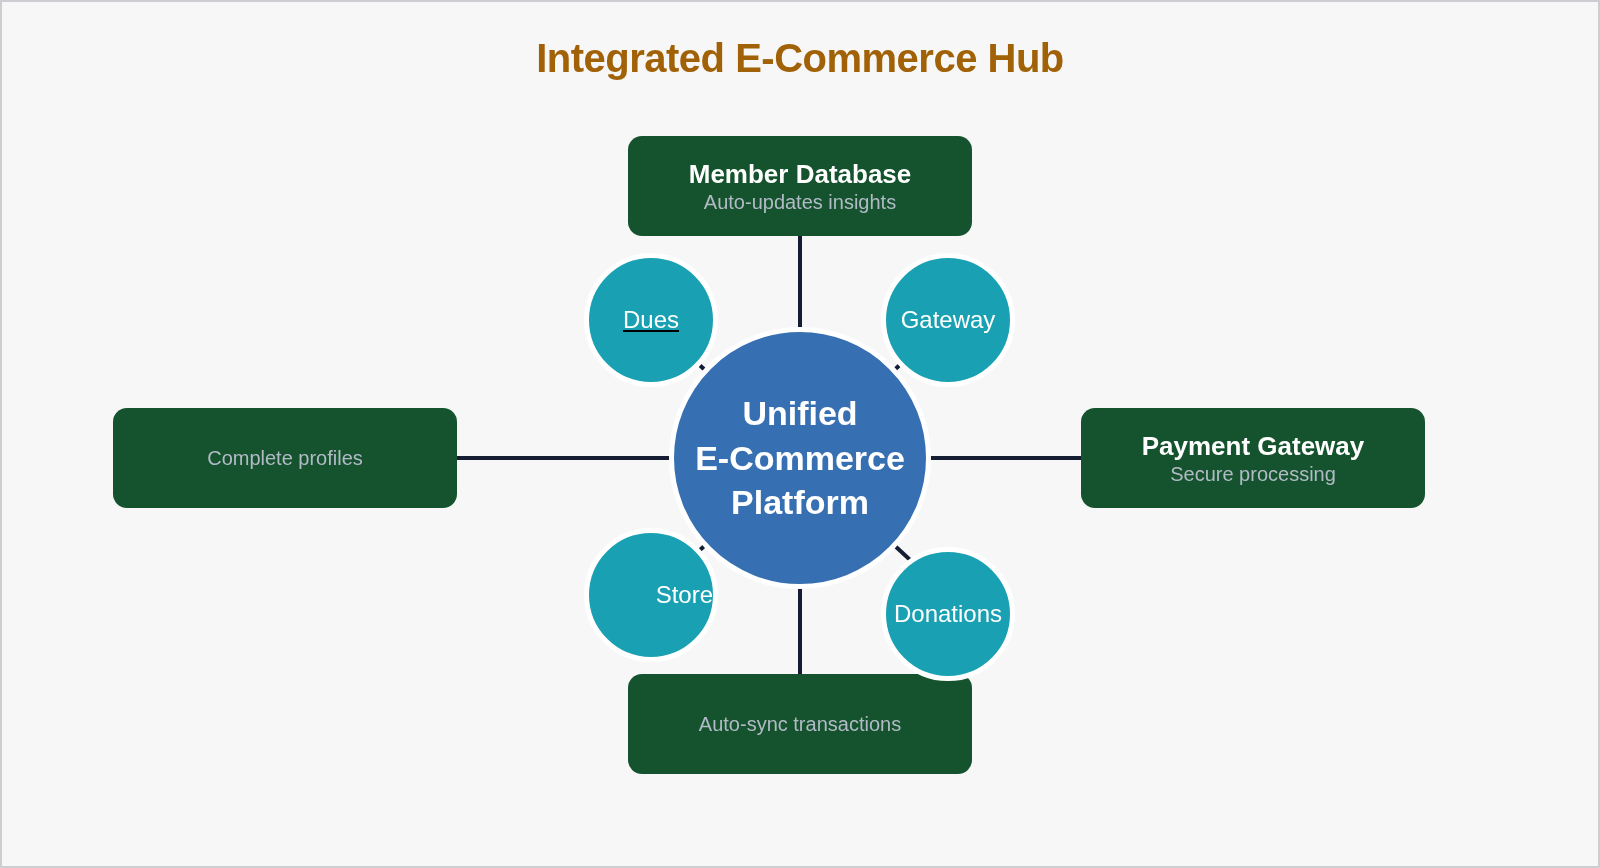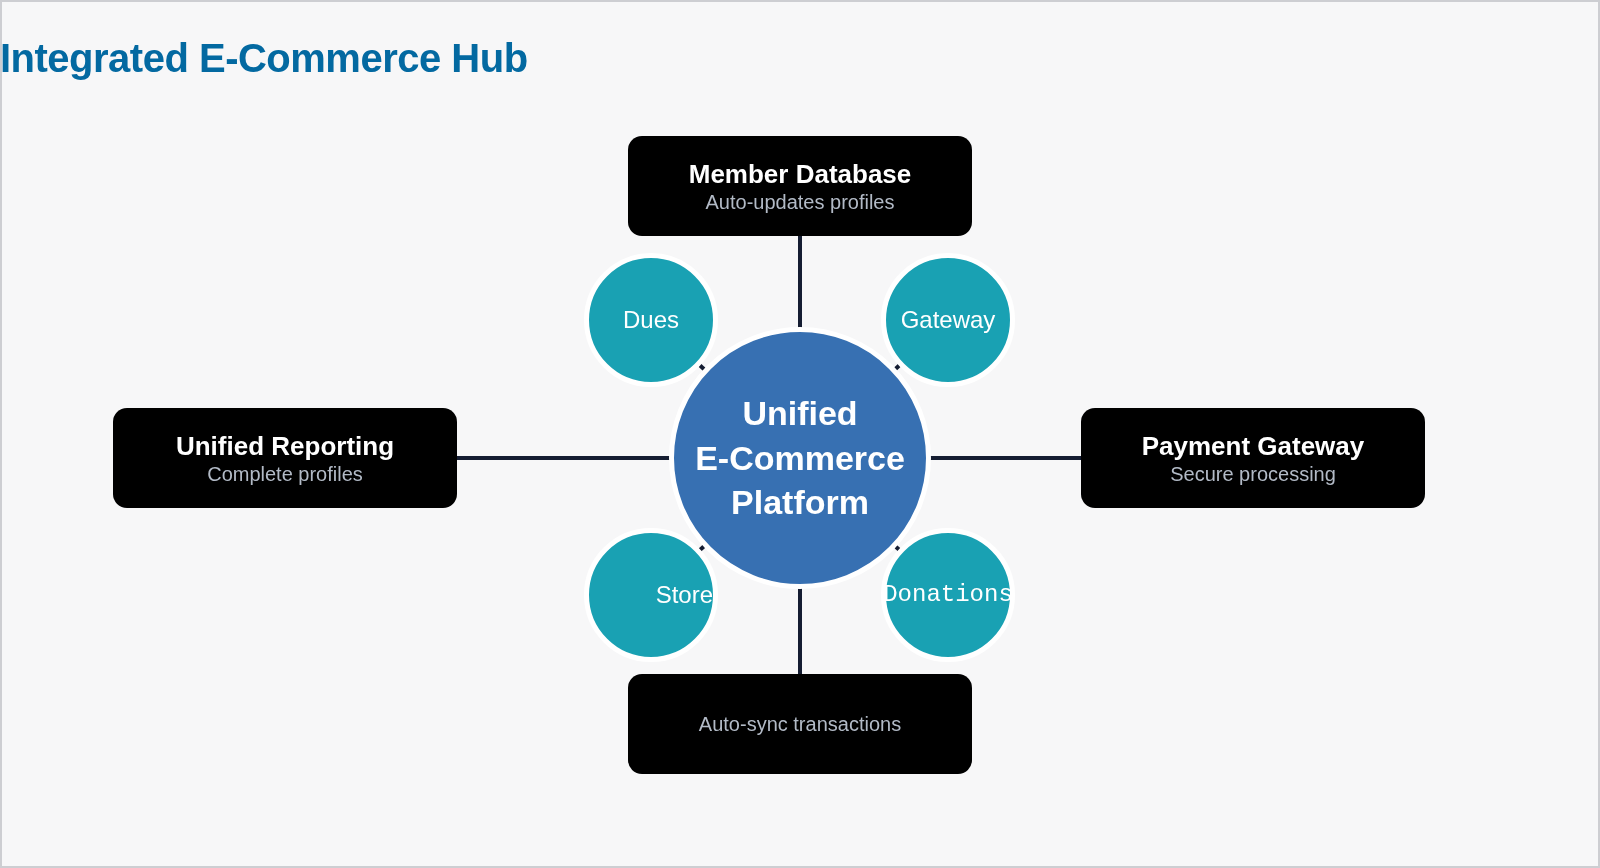--- a/index.html
+++ b/index.html
@@ -12,35 +12,36 @@
   }
   .frame {
     position: absolute; inset: 0;
     border: 2px solid #cdced2;
     pointer-events: none;
     z-index: 50;
   }
   .diagram-title {
     position: absolute;
     top: 36px; left: 0; width: 100%;
+    text-align: center;
     font-size: 40px;
     font-weight: 700;
     letter-spacing: -0.5px;
-    color: #0369a1;
+    color: #a16207;
     z-index: 10;
   }
   svg.connectors {
     position: absolute; top: 0; left: 0;
     width: 1600px; height: 868px;
     z-index: 1;
   }
   .node-box {
     position: absolute;
     width: 344px; height: 100px;
-    background: #000000;
+    background: #14532d;
     border-radius: 14px;
     display: flex;
     flex-direction: column;
     align-items: center;
     justify-content: center;
     gap: 5px;
     z-index: 3;
   }
   .node-box .box-title {
     color: #ffffff;
@@ -90,24 +91,24 @@
     justify-content: center;
     text-align: center;
     z-index: 3;
   }
   .satellite .satellite-label {
     color: #ffffff;
     font-size: 24px;
     font-weight: 400;
     line-height: 1;
   }
-  .sat-dues      { left: 584px; top: 253px; }
+  .sat-dues      { left: 584px; top: 253px; text-decoration: underline; }
   .sat-events    { left: 881px; top: 253px; }
   .sat-store     { left: 584px; top: 528px; justify-content: flex-end; }
-  .sat-donations { left: 881px; top: 528px; font-family: Liberation Mono, monospace; }
+  .sat-donations { left: 881px; top: 547px; }
 </style>
 </head>
 <body>
 
 <div class="frame"></div>
 
 <h1 class="diagram-title">Integrated E-Commerce Hub</h1>
 
 <svg class="connectors" viewBox="0 0 1600 868" xmlns="http://www.w3.org/2000/svg">
   <g stroke="#151d32" stroke-width="4" fill="none">
@@ -117,34 +118,33 @@
     <line x1="798" y1="458" x2="1145" y2="458"></line>
     <line x1="800" y1="458" x2="651" y2="320"></line>
     <line x1="800" y1="458" x2="948" y2="320"></line>
     <line x1="800" y1="458" x2="651" y2="595"></line>
     <line x1="800" y1="458" x2="948" y2="595"></line>
   </g>
 </svg>
 
 <div class="node-box box-top">
   <div class="box-title">Member Database</div>
-  <div class="box-subtitle">Auto-updates profiles</div>
+  <div class="box-subtitle">Auto-updates insights</div>
 </div>
 
 <div class="node-box box-right">
   <div class="box-title">Payment Gateway</div>
   <div class="box-subtitle">Secure processing</div>
 </div>
 
 <div class="node-box box-bottom">
   <div class="box-subtitle">Auto-sync transactions</div>
 </div>
 
 <div class="node-box box-left">
-  <div class="box-title">Unified Reporting</div>
   <div class="box-subtitle">Complete profiles</div>
 </div>
 
 <div class="satellite sat-dues">
   <div class="satellite-label">Dues</div>
 </div>
 
 <div class="satellite sat-events">
   <div class="satellite-label">Gateway</div>
 </div>

